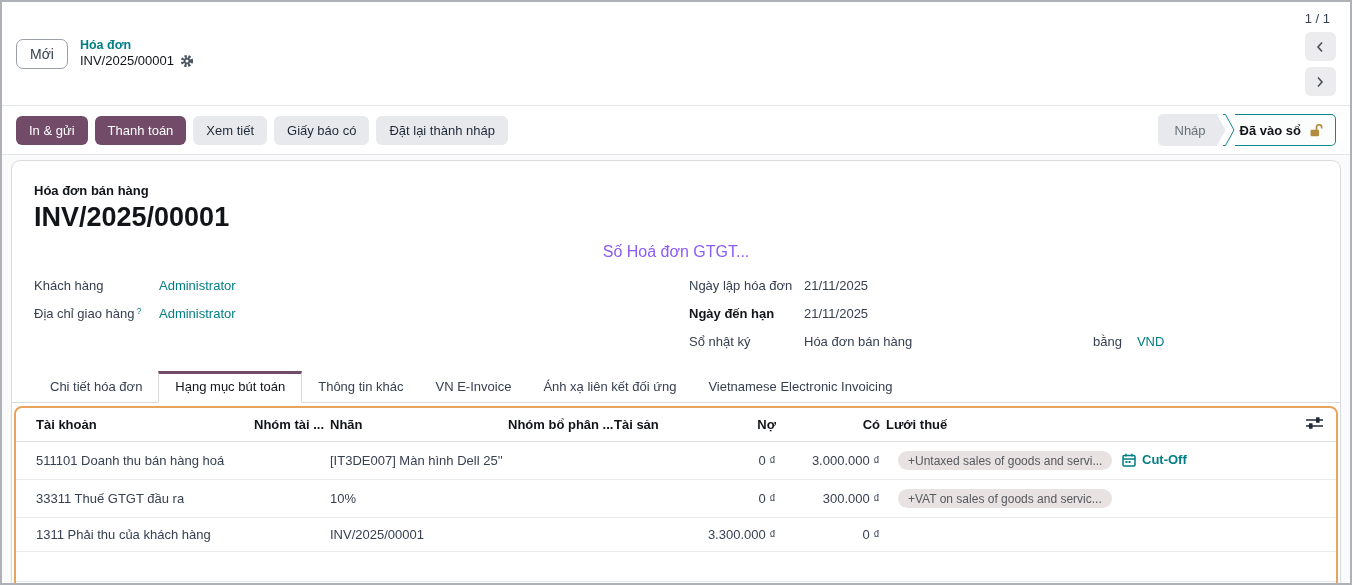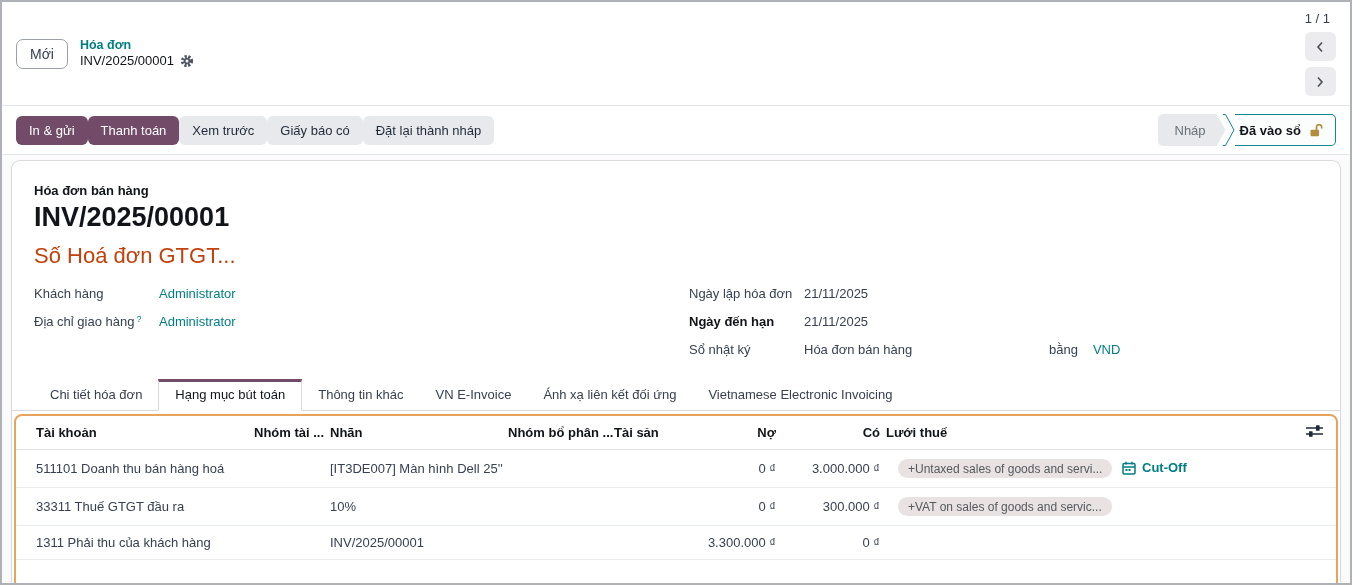--- a/index.html
+++ b/index.html
@@ -11,50 +11,50 @@
   
   .crumb-bar{background:#fff;border-bottom:1px solid #e2e5e9;display:flex;align-items:center;padding:9px 14px;flex:none;}
   .btn-new{border:1px solid #9aa0a6;border-radius:7px;background:#fff;padding:6px 13px;font-size:14px;color:#374151;cursor:pointer;font-family:inherit;}
   .crumbs{margin-left:12px;display:flex;flex-direction:column;line-height:1.25;}
   .crumb-parent{color:#017e84;font-size:12.5px;font-weight:700;text-decoration:none;}
   .crumb-cur{display:flex;align-items:center;gap:6px;color:#111418;font-size:13px;}
   .pager{margin-left:auto;display:flex;align-items:center;gap:6px;flex-direction:column;}
   .pager-count{color:#374151;font-size:13px;margin-right:6px;}
   .pager-btn{width:31px;height:29px;border:none;border-radius:6px;background:#ececee;display:flex;align-items:center;justify-content:center;cursor:pointer;}
   
-  .action-bar{background:#fff;border-bottom:1px solid #e2e5e9;display:flex;align-items:center;padding:8px 14px;flex:none;}
+  .action-bar{background:#fff;border-bottom:1px solid #e2e5e9;display:flex;align-items:center;gap:7px;padding:8px 14px;flex:none;}
   .btn{border:none;border-radius:6px;padding:7px 13px;font-size:13px;font-weight:500;cursor:pointer;font-family:inherit;white-space:nowrap;}
   .btn-primary{background:#714B67;color:#fff;}
   .btn-secondary{background:#e7e9ed;color:#1f2937;}
   .statusbar{margin-left:auto;display:flex;height:32px;align-items:stretch;}
   .st-draft{background:#e7e9ed;border-radius:5px 0 0 5px;display:flex;align-items:center;color:#6a7178;padding:0 20px 0 17px;
     clip-path:polygon(0 0,calc(100% - 9px) 0,100% 50%,calc(100% - 9px) 100%,0 100%);cursor:pointer;}
   .st-chev{flex:none;margin-left:-3px;}
   .st-posted{border:1px solid #11878c;border-left:0;border-radius:0 5px 5px 0;background:#fbfdfd;display:flex;align-items:center;gap:8px;
     padding:0 12px 0 5px;font-weight:700;color:#111418;cursor:pointer;justify-content:space-between;}
   
   .page{flex:1;padding:5px 9px 0;overflow:hidden;}
   .sheet{height:100%;background:#fff;border:1px solid #d8dadd;border-bottom:0;border-radius:9px 9px 0 0;padding-top:22px;box-shadow:0 1px 2px rgba(0,0,0,.04);}
   .sheet-inner{padding:0 22px;}
   .doc-type{font-size:13px;font-weight:700;color:#111418;}
   .doc-name{font-size:27px;font-weight:700;color:#111418;margin:4px 0 10px;}
-  .doc-placeholder{font-size:22px;color:#c2410c;}
+  .doc-placeholder{font-size:16px;color:#8b5cf6;text-align:center;}
   .fields{display:flex;margin-top:17px;}
   .fcol-left{width:655px;flex:none;}
   .fcol-right{flex:1;display:flex;flex-direction:column;}
   .field{display:flex;align-items:baseline;margin-bottom:13px;}
   .fcol-left .flbl{width:125px;flex:none;}
   .fcol-right .flbl{width:115px;flex:none;}
   .flbl{color:#374151;}
   .flbl.bold{font-weight:700;color:#111418;}
   .fval{color:#374151;}
   .fval.link{color:#017e84;cursor:pointer;}
   .help-sup{color:#017e84;font-size:9px;vertical-align:top;margin-left:2px;}
   .jr-val{width:245px;flex:none;}
-  .cur-lbl{margin-right:15px;color:#374151;}
+  .cur-lbl{margin-right:15px;color:#374151;margin-left:44px;}
   
   .tabs{display:flex;margin-top:9px;padding-left:22px;border-bottom:1px solid #d8dadd;}
   .tab{padding:8px 16px;color:#374151;cursor:pointer;white-space:nowrap;}
   .tab.active{background:#fff;border:1px solid #d8dadd;border-bottom:1px solid #fff;border-top:3px solid #714B67;margin-bottom:-1px;padding-top:5px;color:#111418;}
   
   .grid-wrap{margin:3px 2px 0;border:2px solid #e8a45d;border-radius:8px;background:#fff;overflow:hidden;}
   table{width:100%;border-collapse:collapse;table-layout:fixed;font-size:13px;}
   th,td{overflow:hidden;white-space:nowrap;}
   thead th{font-weight:700;color:#111418;text-align:left;padding:8px 6px 8px 0;border-bottom:1px solid #dde0e4;}
   th.first,td.first{padding-left:20px;}
@@ -105,21 +105,21 @@
               <polyline points="2,1.5 6,6 2,10.5" fill="none" stroke="#495057" stroke-width="1.6"></polyline>
             </svg>
         </span>
       </button>
     </div>
   </div>
 
   <div class="action-bar">
     <button class="btn btn-primary">In &amp; gửi</button>
     <button class="btn btn-primary">Thanh toán</button>
-    <button class="btn btn-secondary">Xem trước</button>
+    <button class="btn btn-secondary">Xem tiết</button>
     <button class="btn btn-secondary">Giấy báo có</button>
     <button class="btn btn-secondary">Đặt lại thành nháp</button>
     <div class="statusbar">
       <span class="st-draft">Nháp</span>
       <span class="st-chev">
         <svg width="12" height="32" viewBox="0 0 12 32">
             <path d="M0 0.5 H2.5 L11 16 L2.5 31.5 H0" fill="none" stroke="#11878c" stroke-width="1"></path>
           </svg>
       </span>
       <span class="st-posted">

